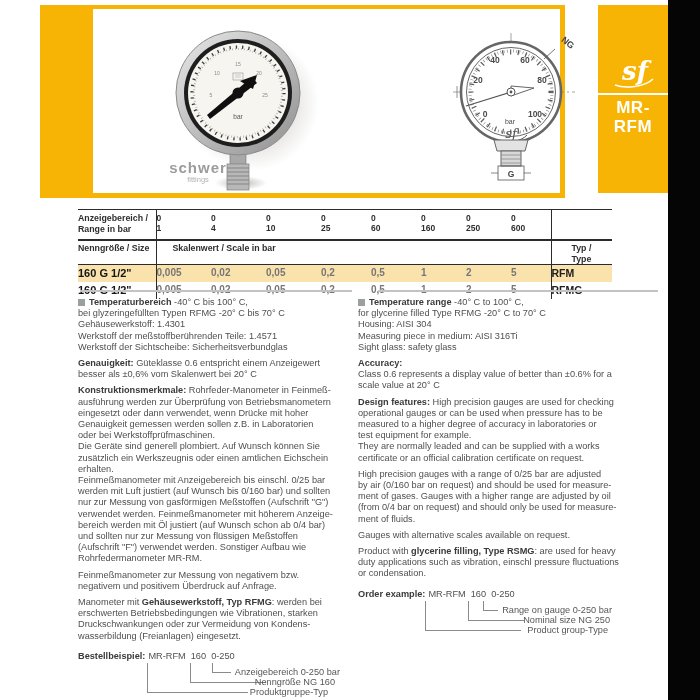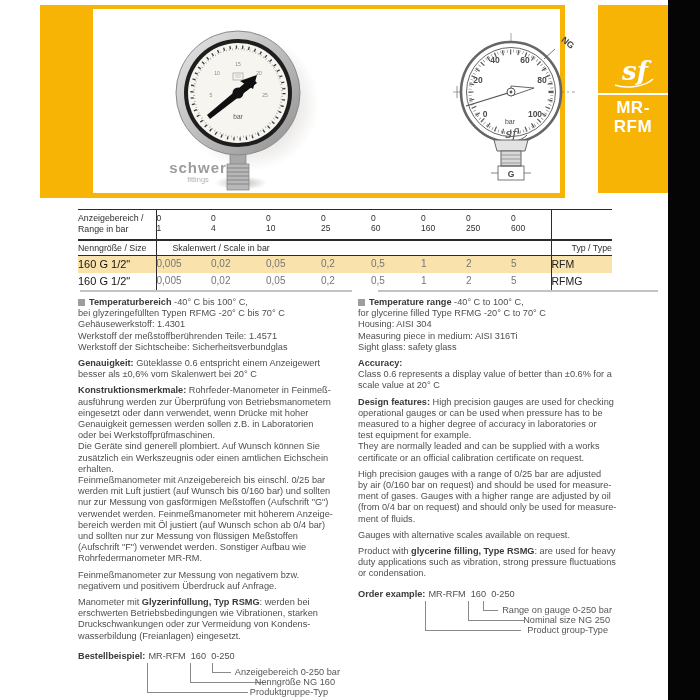--- a/index.html
+++ b/index.html
@@ -19,21 +19,21 @@
   .schwer-sub{font-size:7.5px;color:#b2b2b2;line-height:9px;}
 
   
   .tab{position:absolute;left:598px;top:5px;width:70px;height:188px;background:#F8B405;}
   .tab-logo{display:block;margin:50px auto 0;}
   .tab-divider{border-top:2px solid #ffffff;margin:2px 0 3px 0;}
   .tab-text{font-size:17px;font-weight:bold;color:#ffffff;text-align:center;line-height:19px;letter-spacing:.5px;}
 
   
   .spec-table{position:absolute;left:78px;top:209px;width:534px;border-collapse:collapse;table-layout:fixed;}
-  .spec-table td,.spec-table th{padding:0;margin:0;font-weight:normal;text-align:left;vertical-align:top;}
+  .spec-table td,.spec-table th{padding:0;margin:0;font-weight:bold;text-align:left;vertical-align:top;}
   .r1 th{border-top:1px solid #2b2b2b;border-bottom:2px solid #2b2b2b;height:26px;padding-top:3px;}
   .r2 th{border-bottom:1.5px solid #2b2b2b;height:12px;padding-top:2px;}
   .r3 td,.r4 td{height:15px;padding-top:2px;}
   .r3 td{background:#FAE2AD;}
   .col1{padding-left:2px;}
   .bdr{border-right:1.5px solid #2b2b2b;}
   .bdl{border-left:1.5px solid #2b2b2b;}
   .hdr-small{font-size:8.8px;font-weight:bold;color:#2e2e2e;line-height:10.5px;white-space:pre-line;}
   .range-cell{padding-left:16px;font-size:8.5px;font-weight:bold;color:#2e2e2e;line-height:10px;}
   .size-cell{font-size:11px;font-weight:bold;color:#141414;padding-left:2px;}
@@ -257,21 +257,21 @@
 Feinmeßmanometer mit Anzeigebereich bis einschl. 0/25 bar
 werden mit Luft justiert (auf Wunsch bis 0/160 bar) und sollten
 nur zur Messung von gasförmigen Meßstoffen (Aufschrift "G")
 verwendet werden. Feinmeßmanometer mit höherem Anzeige-
 bereich werden mit Öl justiert (auf Wunsch schon ab 0/4 bar)
 und sollten nur zur Messung von flüssigen Meßstoffen
 (Aufschrift "F") verwendet werden. Sonstiger Aufbau wie
 Rohrfedermanometer MR-RM.</span></div>
   <div class="para"><span>Feinmeßmanometer zur Messung von negativem bzw.
 negativem und positivem Überdruck auf Anfrage.</span></div>
-  <div class="para"><span>Manometer mit </span><b>Glyzerinfüllung, Typ RSMG</b><span>: werden bei
+  <div class="para"><span>Manometer mit </span><b>Gehäusewerkstoff, Typ RFMG</b><span>: werden bei
 erschwerten Betriebsbedingungen wie Vibrationen, starken
 Druckschwankungen oder zur Vermeidung von Kondens-
 wasserbildung (Freianlagen) eingesetzt.</span></div>
 
   <div class="order-block">
     <div class="order-line"><b>Bestellbeispiel:</b><span>MR-RFM  160  0-250</span></div>
     <div class="order-diagram">
       <div class="conn" style="left:134px;top:1px;width:18px;height:9px;"></div>
       <div class="conn" style="left:112px;top:1px;width:75px;height:19px;"></div>
       <div class="conn" style="left:69px;top:1px;width:100px;height:29px;"></div>
@@ -297,21 +297,21 @@
 test equipment for example.
 They are normally leaded and can be supplied with a works
 certificate or an official calibration certificate on request.</span></div>
   <div class="para"><span>High precision gauges with a range of 0/25 bar are adjusted
 by air (0/160 bar on request) and should be used for measure-
 ment of gases. Gauges with a higher range are adjusted by oil
 (from 0/4 bar on request) and should only be used for measure-
 ment of fluids.</span></div>
   <div class="para"><span>Gauges with alternative scales available on request.</span></div>
   <div class="para"><span>Product with </span><b>glycerine filling, Type RSMG</b><span>: are used for heavy
-duty applications such as vibration, strong pressure fluctuations
+duty applications such as vibration, einschl pressure fluctuations
 or condensation.</span></div>
 
   <div class="order-block">
     <div class="order-line"><b>Order example:</b><span>MR-RFM  160  0-250</span></div>
     <div class="order-diagram">
       <div class="conn" style="left:125px;top:1px;width:14px;height:9px;"></div>
       <div class="conn" style="left:110px;top:1px;width:55px;height:19px;"></div>
       <div class="conn" style="left:67px;top:1px;width:95px;height:29px;"></div>
       <div class="olabel" style="right:46px;top:5px;">Range on gauge 0-250 bar</div>
       <div class="olabel" style="right:48px;top:15px;">Nominal size NG 250</div>

